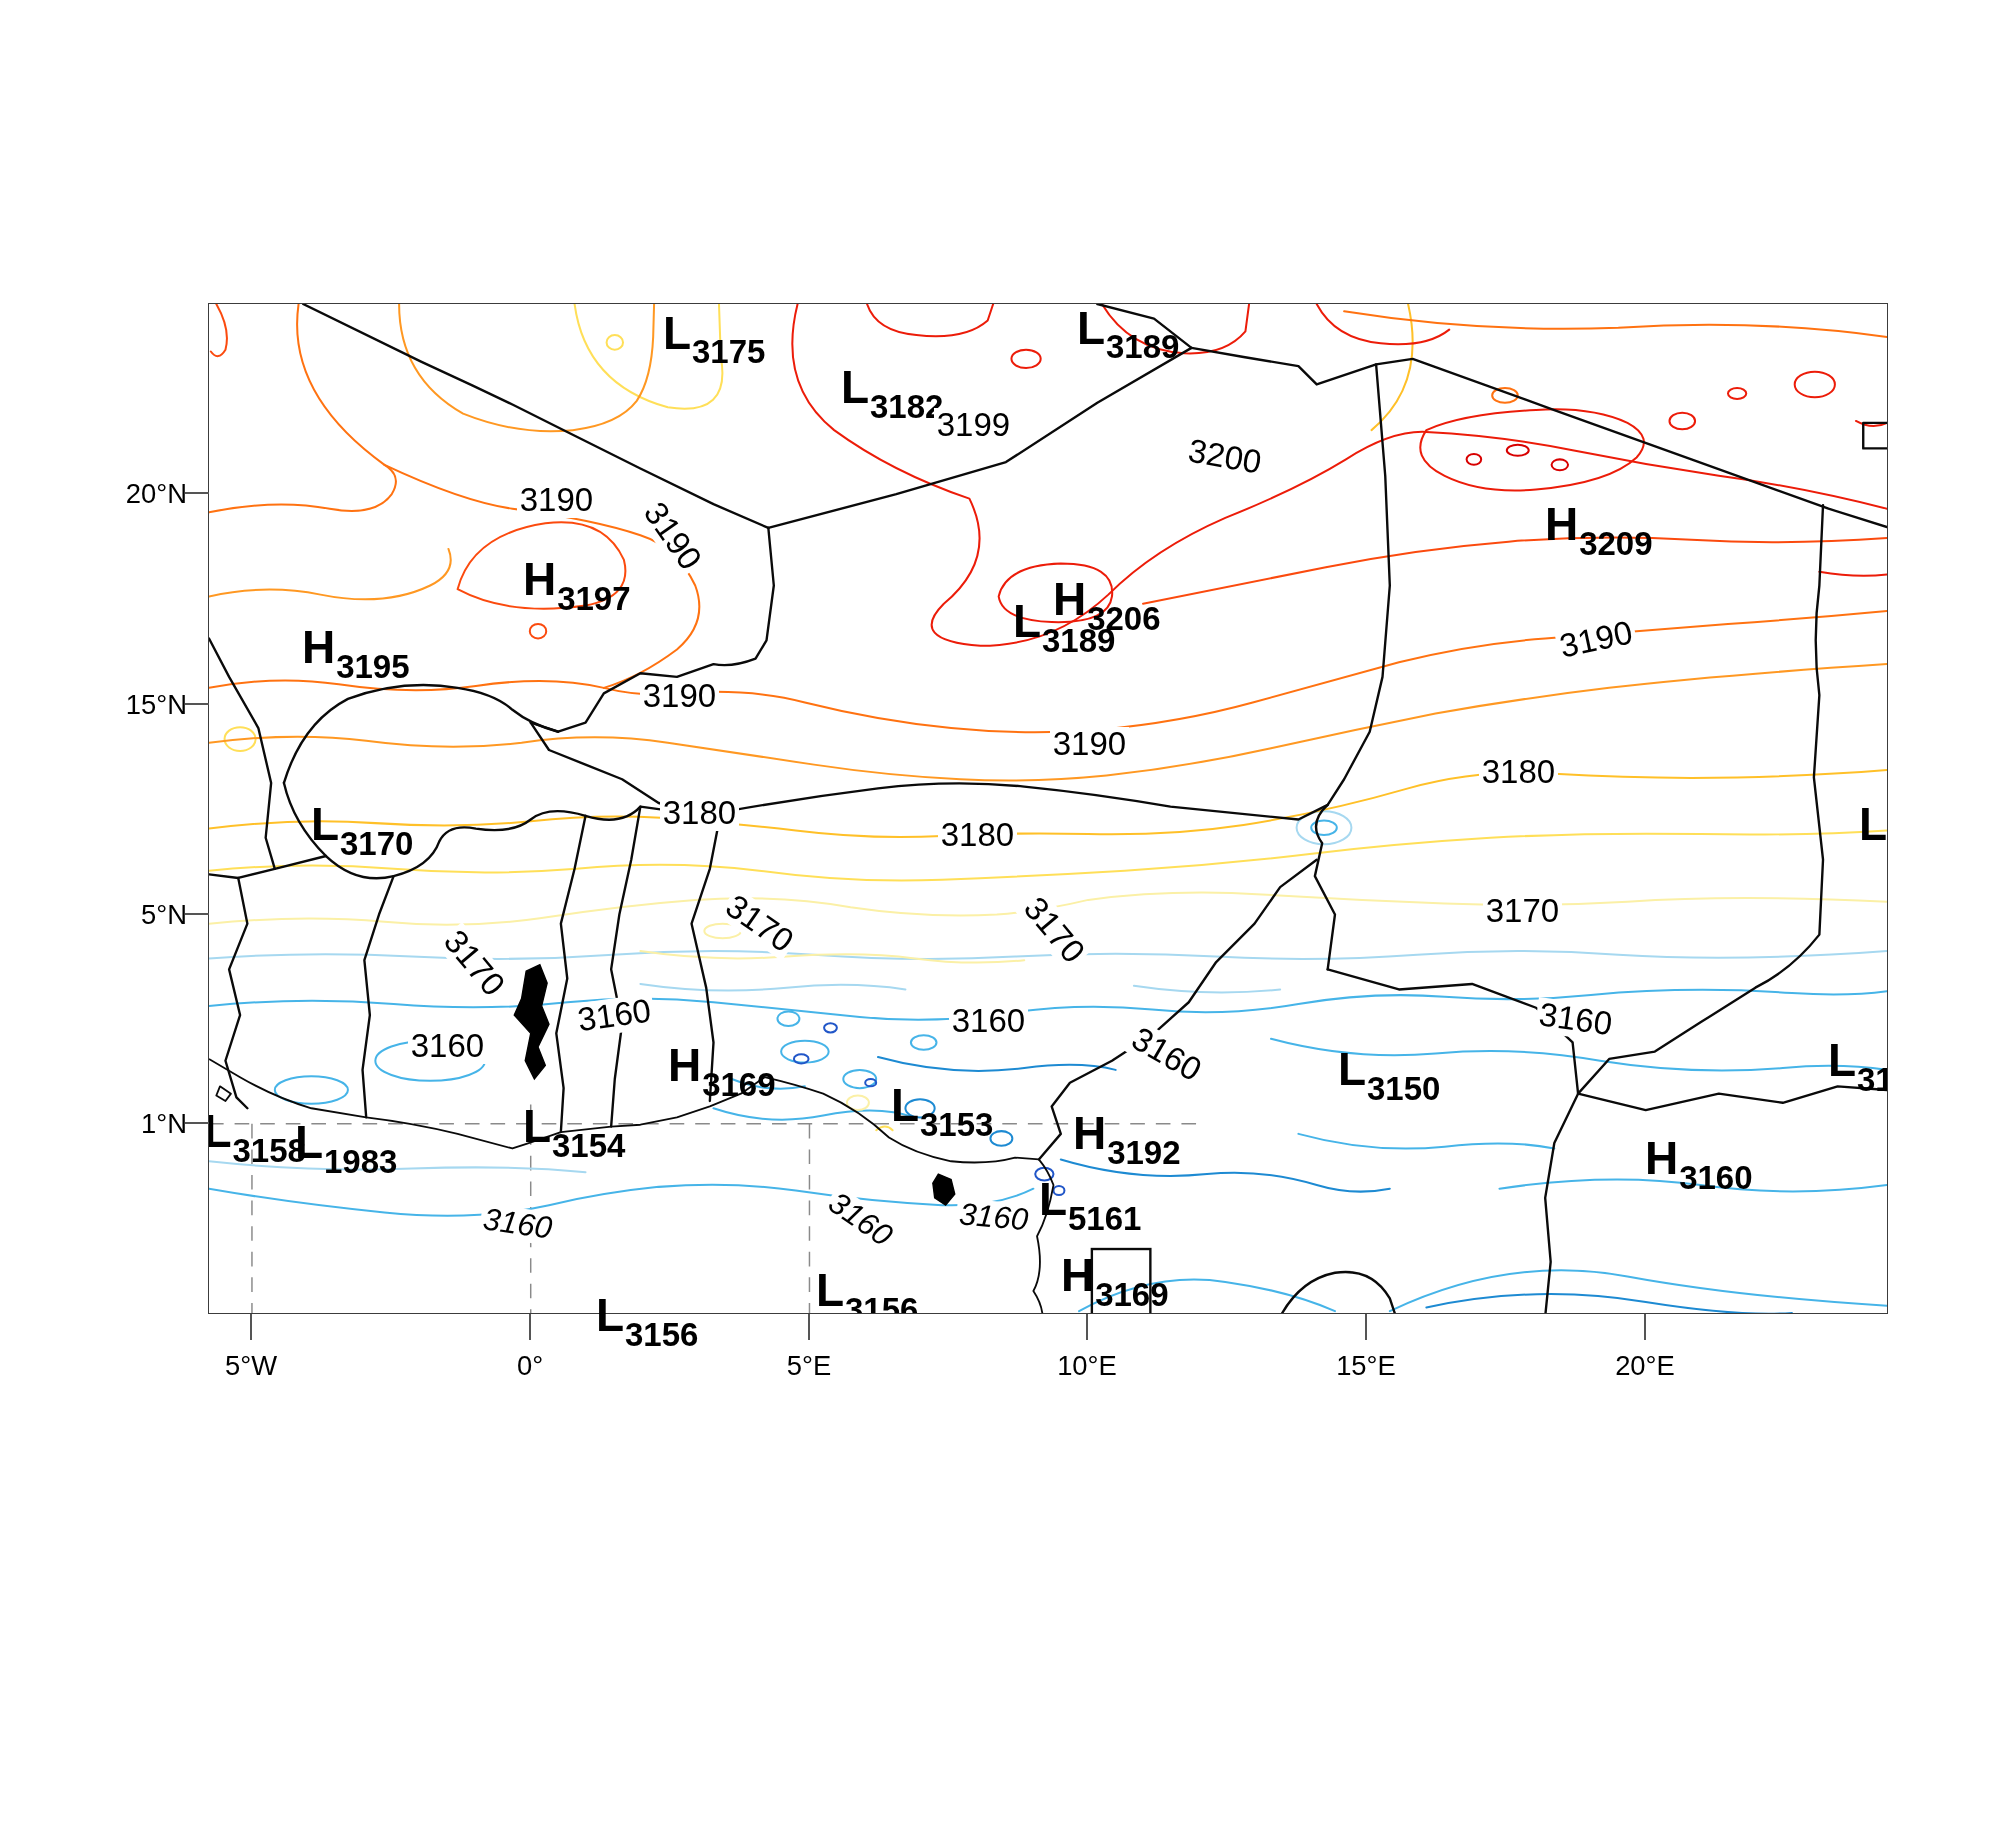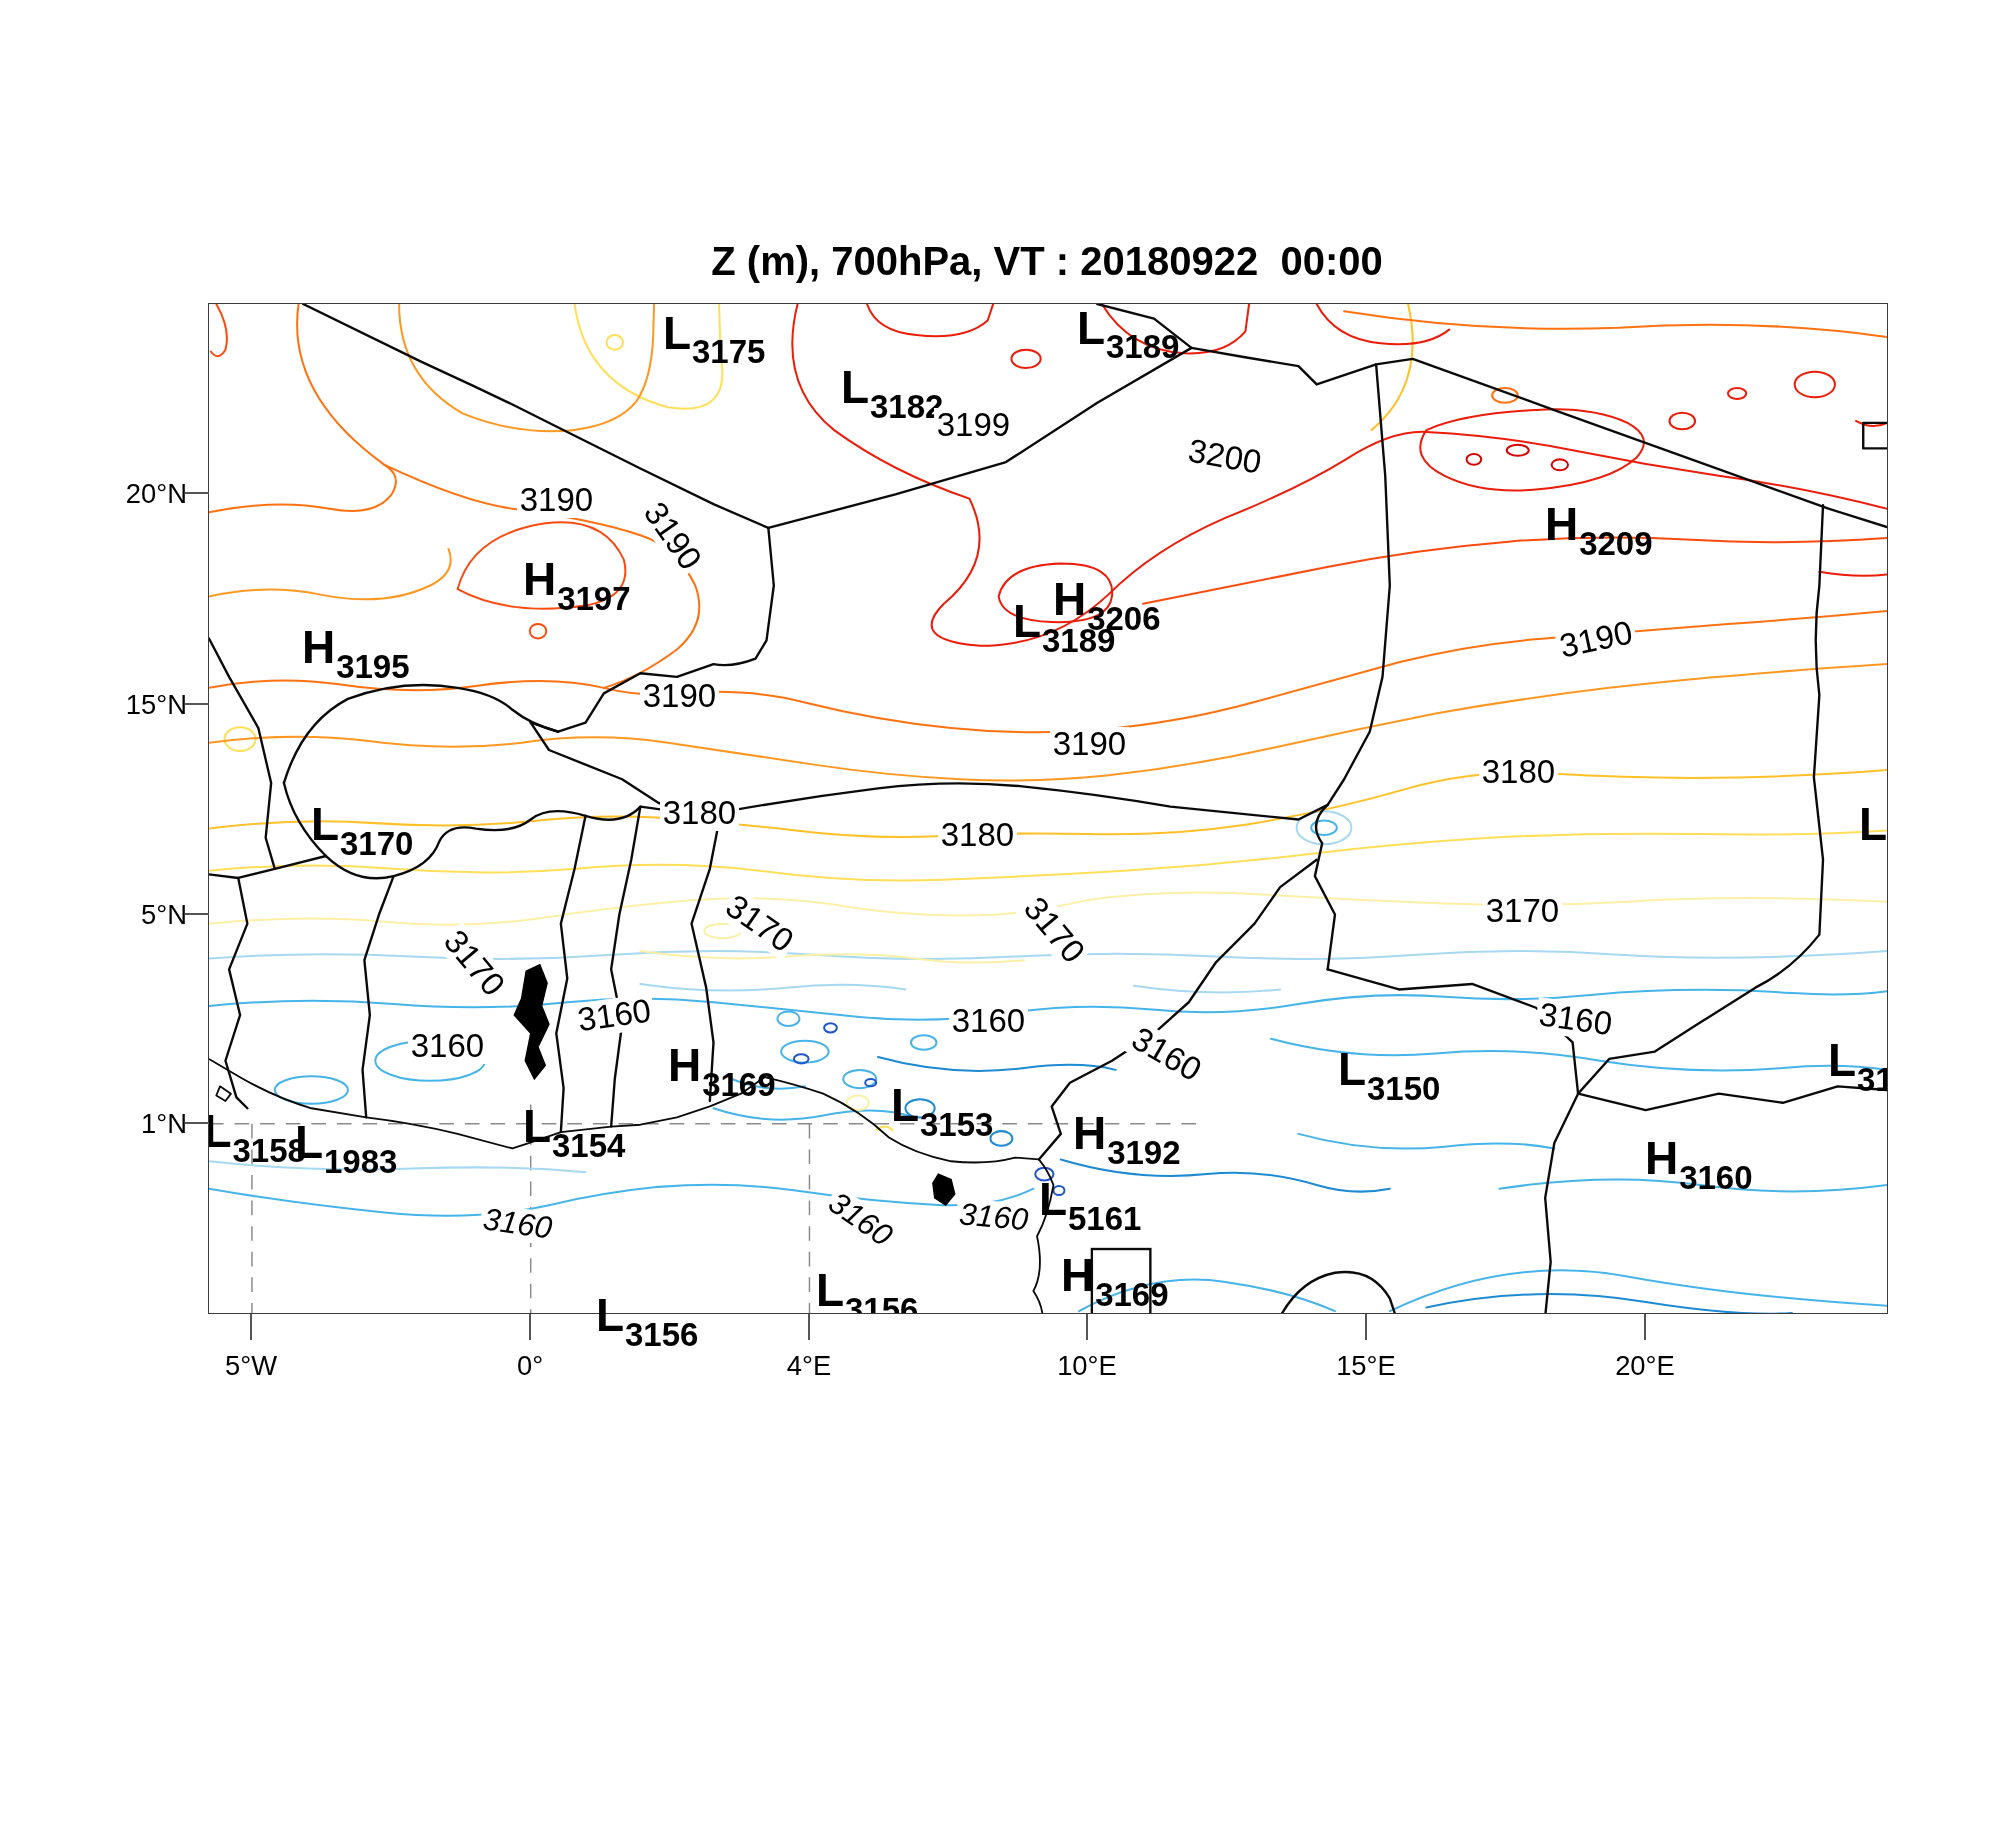--- a/index.html
+++ b/index.html
@@ -28,21 +28,20 @@
   .xtick{position:absolute;width:1.8px;height:25.6px;background:#555;top:1314px;}
   .ytick{position:absolute;height:1.8px;width:24px;background:#555;left:185px;}
   .xlab{position:absolute;top:1350px;width:110px;margin-left:-55px;text-align:center;font-size:27.4px;}
   .ylab{position:absolute;left:55px;width:132px;text-align:right;font-size:27.4px;margin-top:-15.5px;}
 </style>
 </head>
 <body>
 
 <div id="fig">
 
-  <div class="title">Z (m), 700hPa, VT : 20180922  00:00</div>
 
   <div class="map-clip">
     <svg width="1678" height="1009" viewBox="228 332 1836 1104">
 
       <g>
         <path class="grid" d="M228,1229 L1310,1229"></path>
         <path class="grid" d="M275,1229 L275,1436"></path>
         <path class="grid" d="M580,1208 L580,1436"></path>
         <path class="grid" d="M885,1229 L885,1436"></path>
       </g>
@@ -217,21 +216,21 @@
 
   <div class="xtick" style="left:250px"></div>
   <div class="xtick" style="left:529px"></div>
   <div class="xtick" style="left:808px"></div>
   <div class="xtick" style="left:1086px"></div>
   <div class="xtick" style="left:1365px"></div>
   <div class="xtick" style="left:1644px"></div>
 
   <div class="xlab" style="left:251px">5°W</div>
   <div class="xlab" style="left:530px">0°</div>
-  <div class="xlab" style="left:809px">4°E</div>
+  <div class="xlab" style="left:809px">5°E</div>
   <div class="xlab" style="left:1087px">10°E</div>
   <div class="xlab" style="left:1366px">15°E</div>
   <div class="xlab" style="left:1645px">20°E</div>
 
   <div class="ytick" style="top:492px"></div>
   <div class="ytick" style="top:703px"></div>
   <div class="ytick" style="top:913px"></div>
   <div class="ytick" style="top:1122px"></div>
 
   <div class="ylab" style="top:493px">20°N</div>

